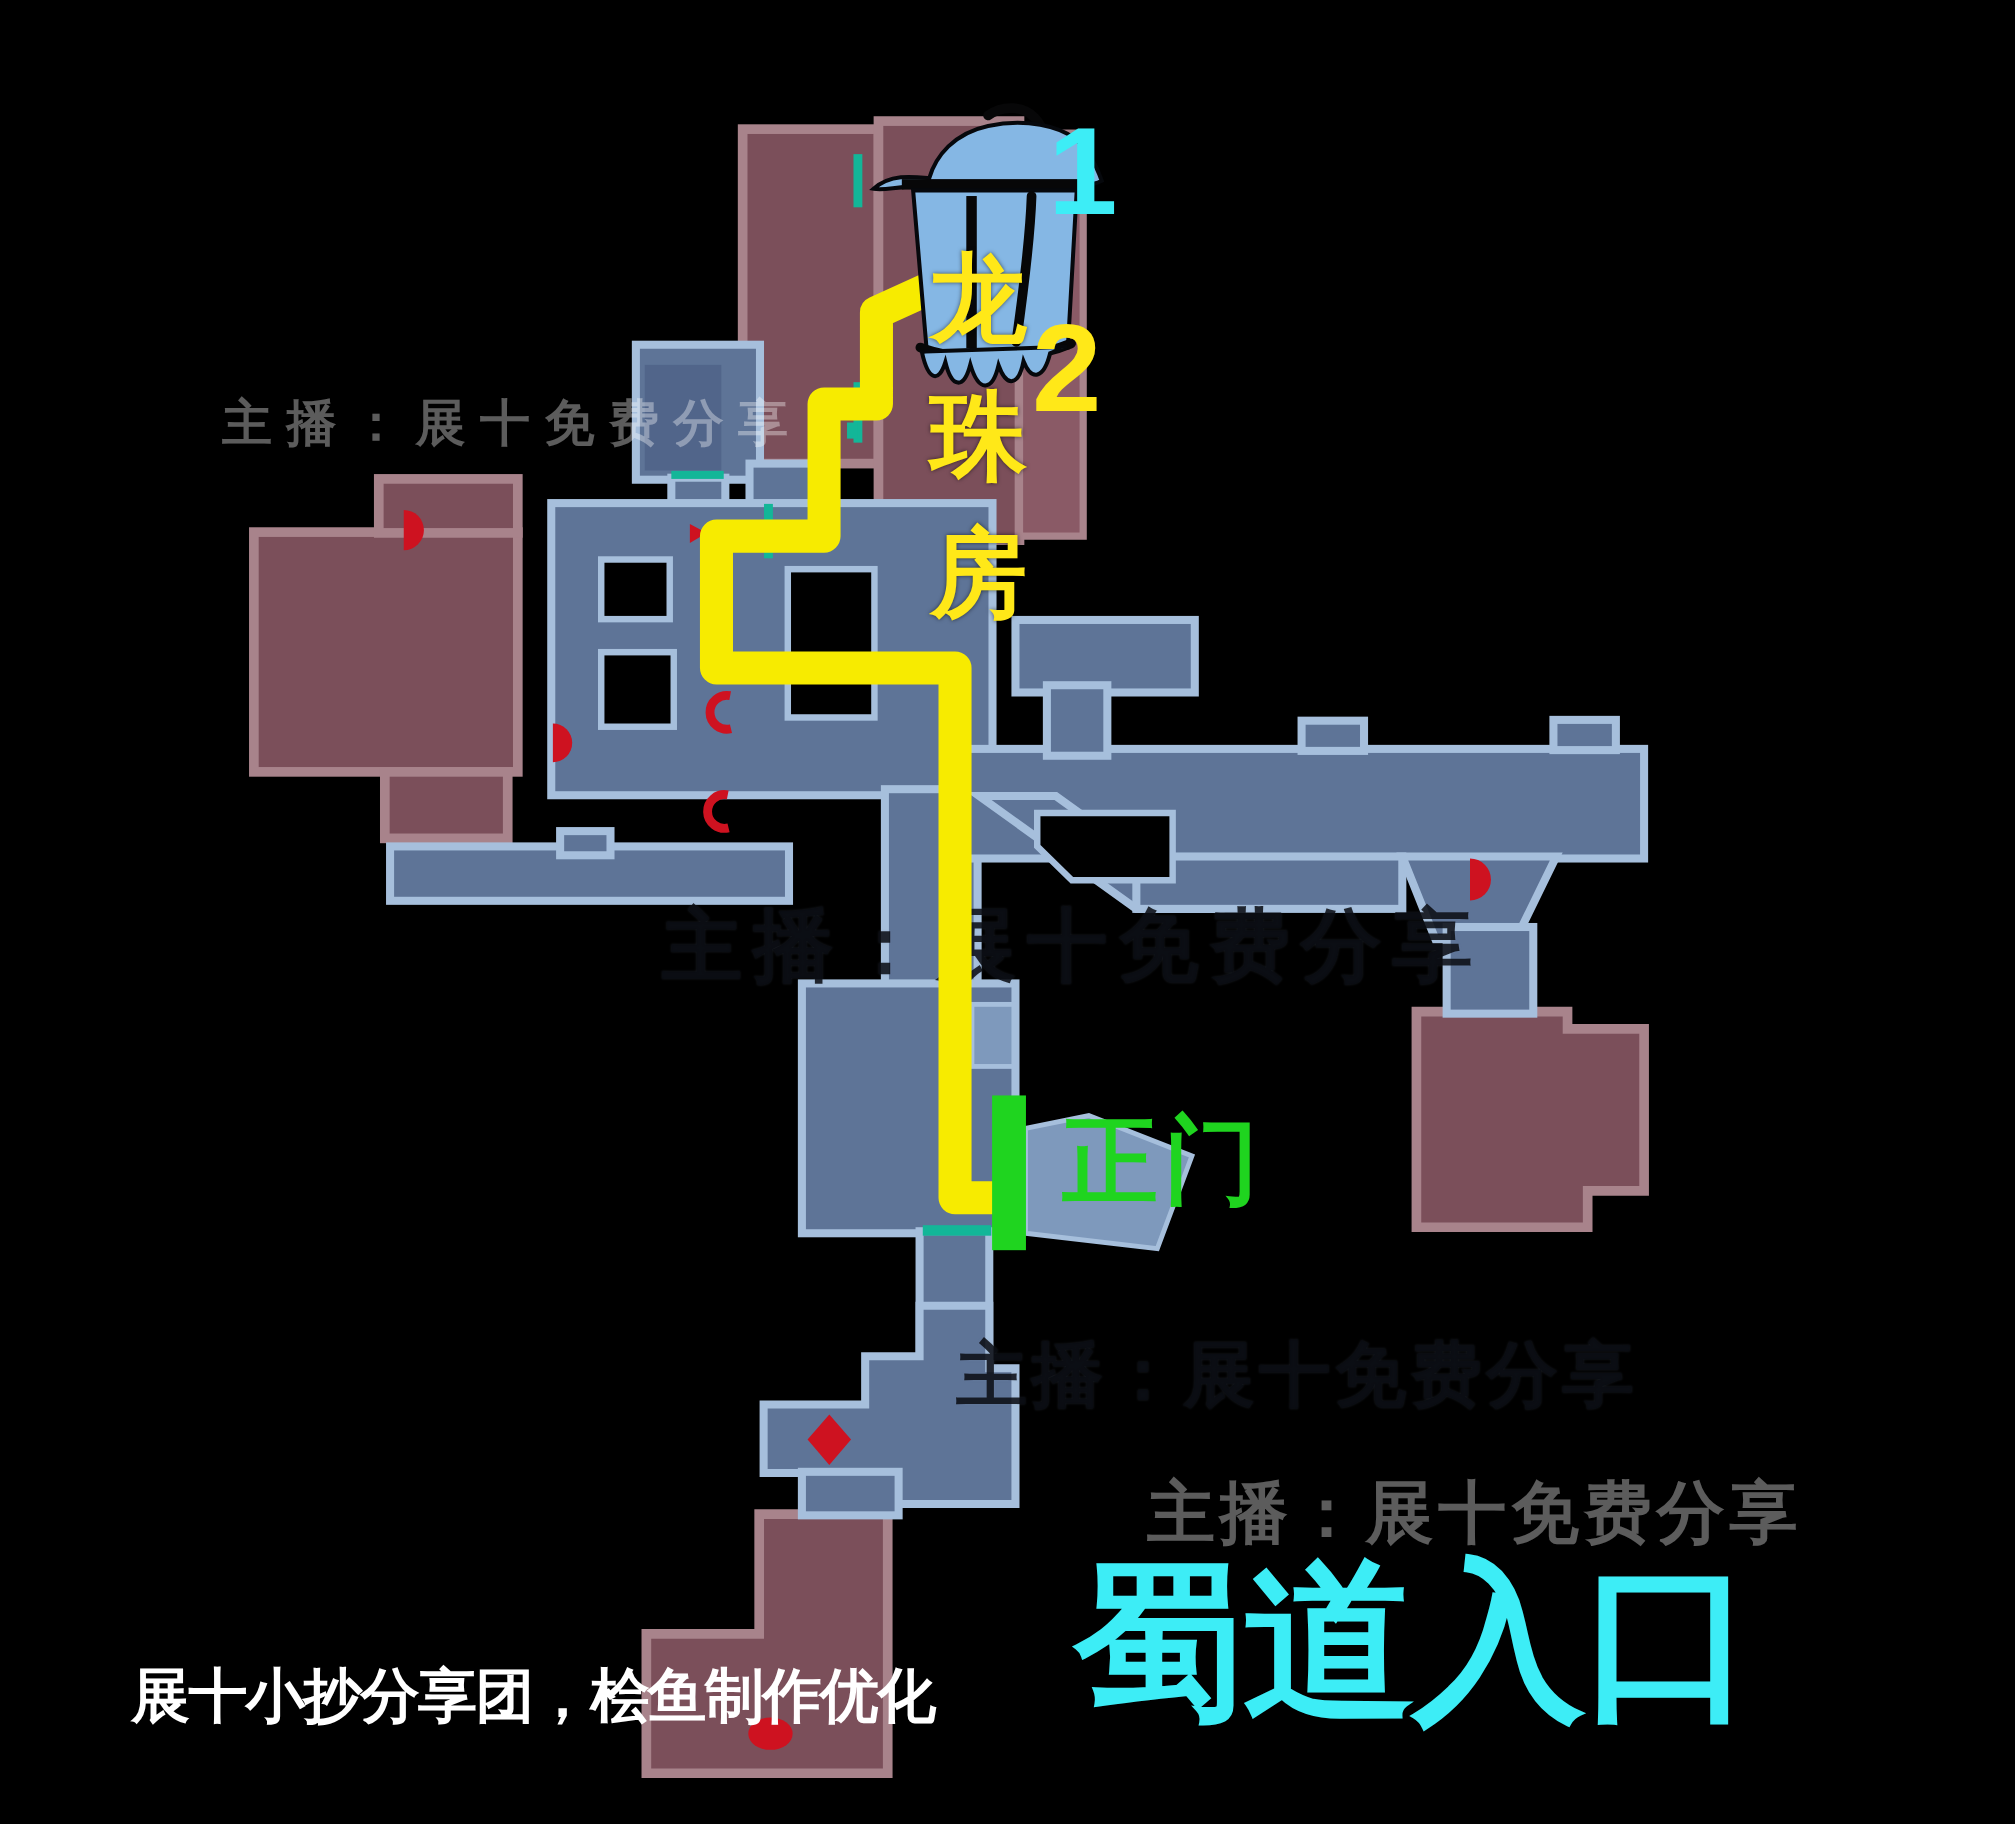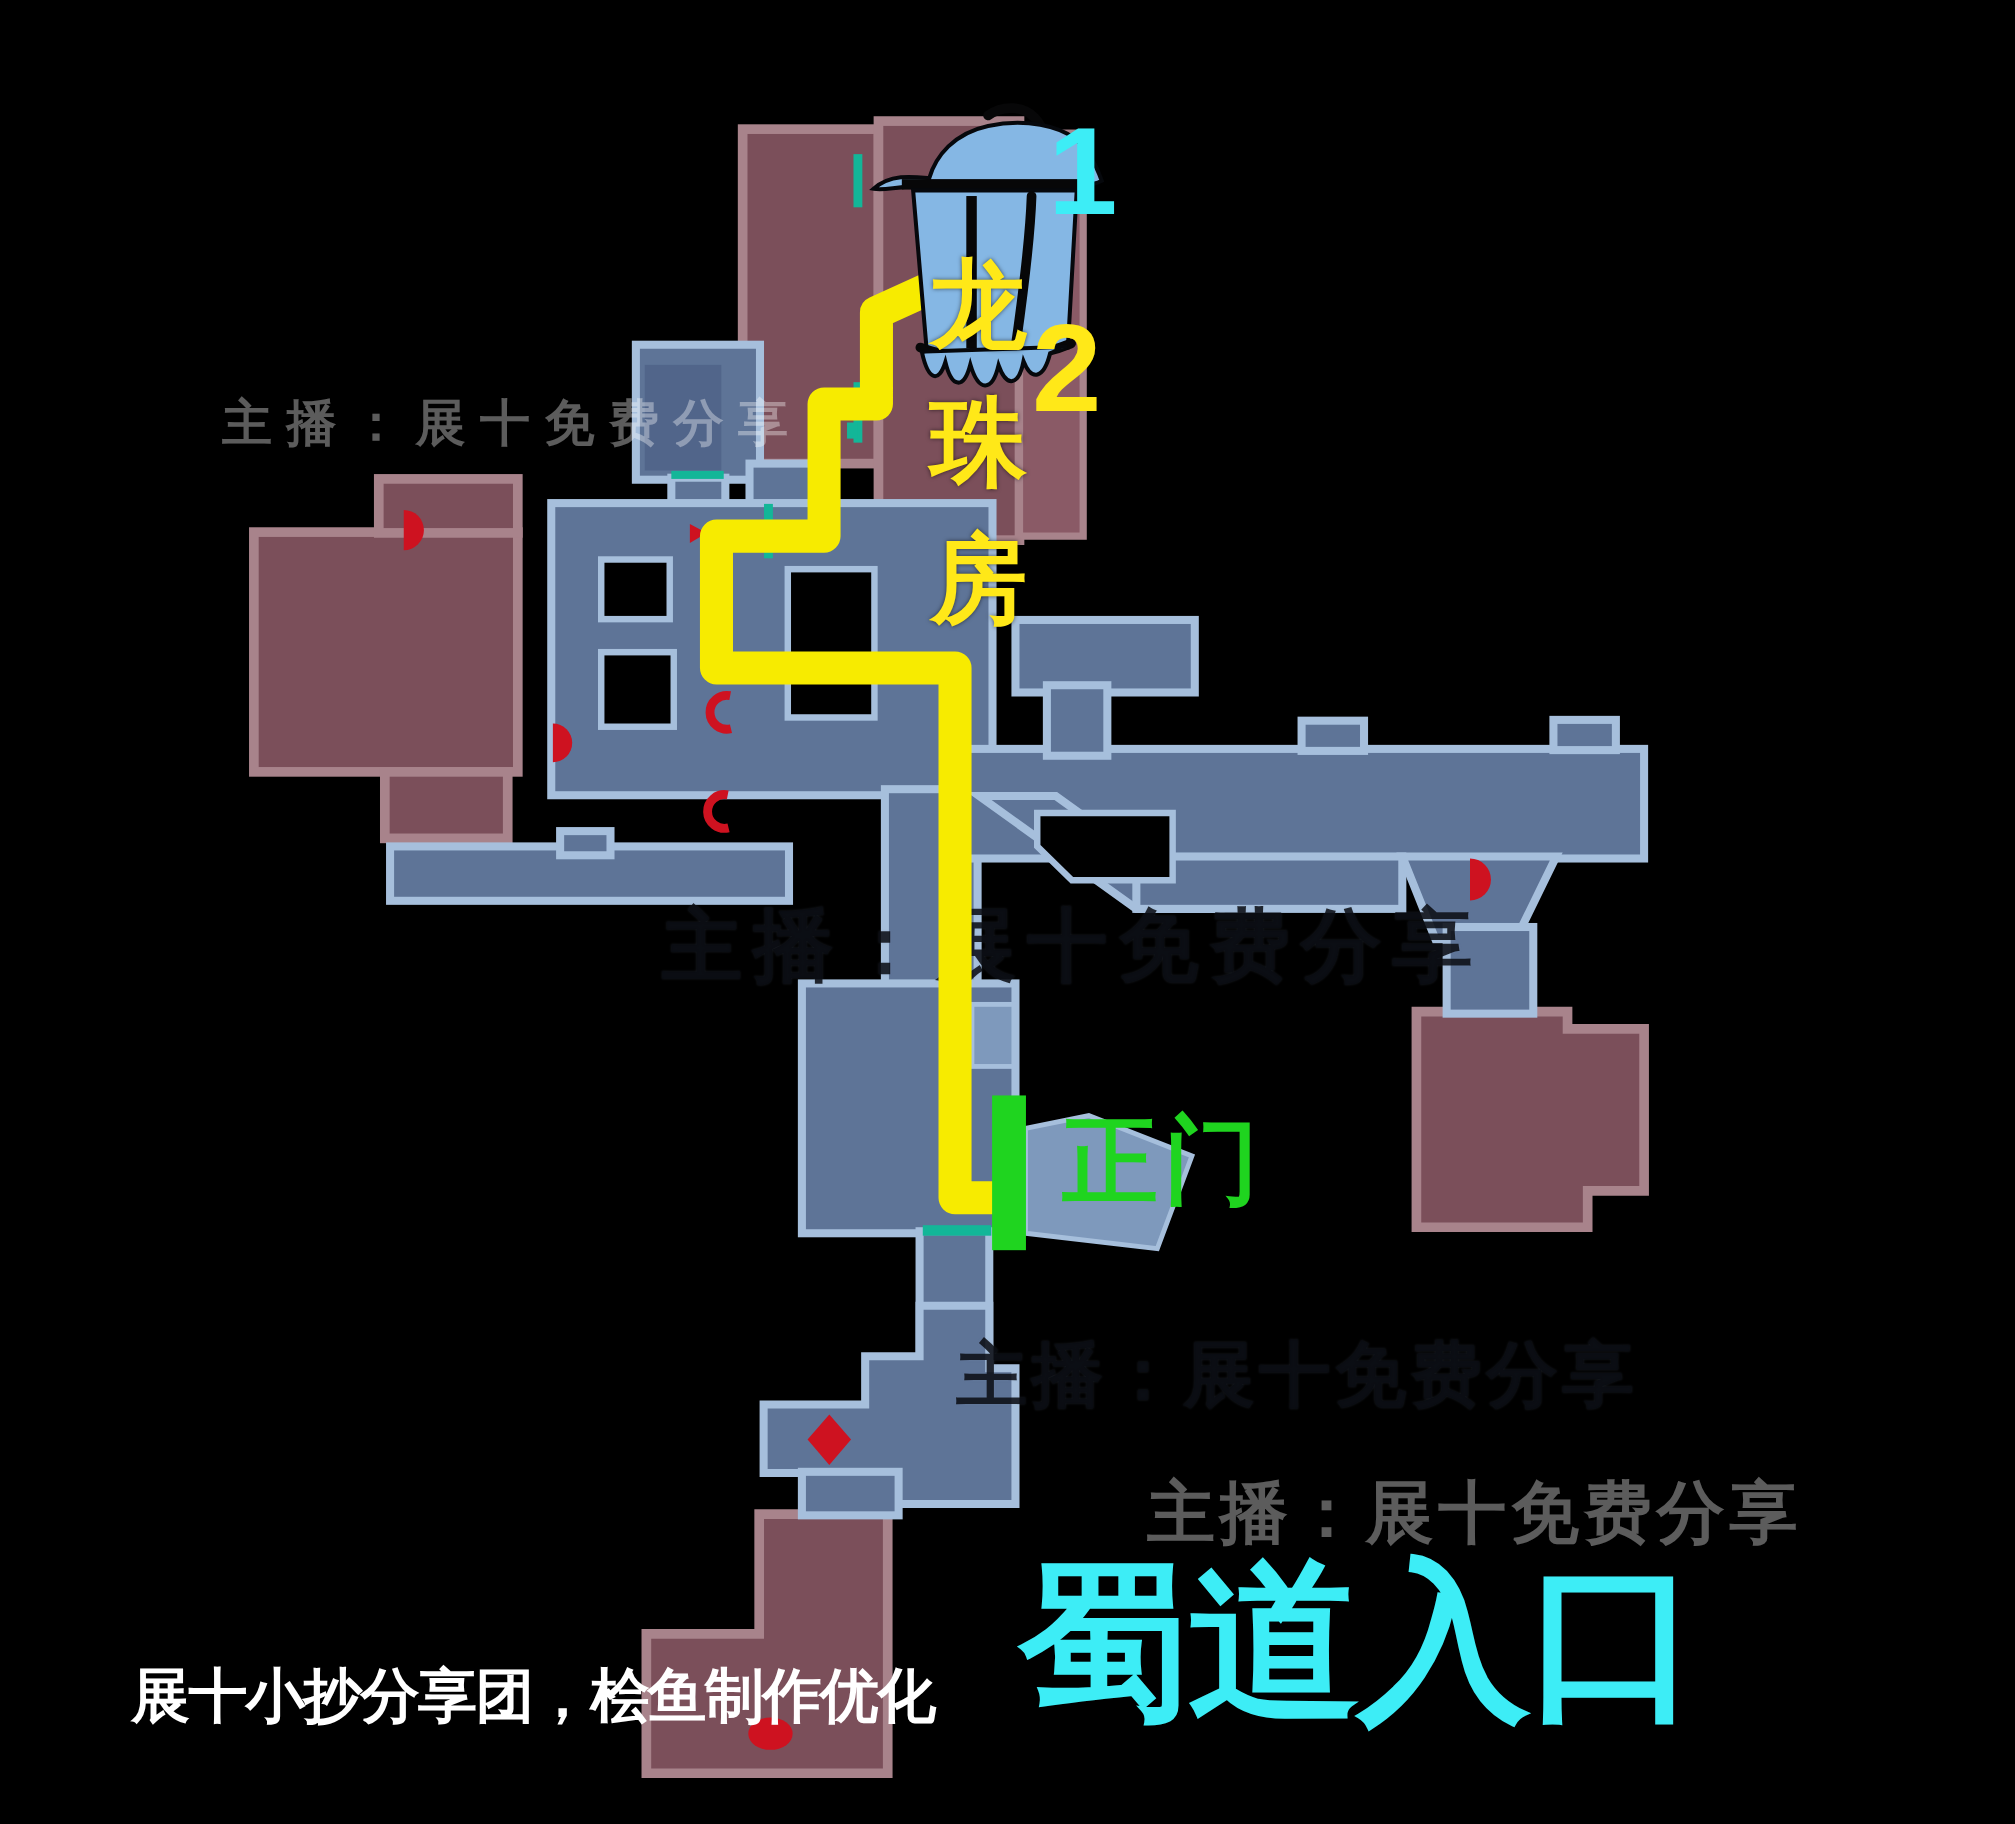--- a/index.html
+++ b/index.html
@@ -22,27 +22,27 @@
   .icon-blue{fill:var(--icon_blue);stroke:#06080c;stroke-width:10;}
   .icon-dark{fill:#070708;}
   .icon-stroke{fill:none;stroke:#070708;stroke-width:24;stroke-linecap:round;}
   
   .wm-light{color:rgba(255,255,255,0.36);font-weight:700;}
   .wm-dark{color:rgba(8,10,16,0.85);font-weight:700;text-shadow:0 0 2.4px rgba(130,150,180,0.22);}
   .wm1{left:222px;top:398px;font-size:50px;letter-spacing:14.5px;}
   .wm2{left:662px;top:906px;font-size:80px;letter-spacing:11.3px;}
   .wm3{left:956px;top:1339px;font-size:71px;letter-spacing:4.8px;}
   .wm4{left:1147px;top:1478px;font-size:68px;letter-spacing:4.8px;}
-  .lbl-room{left:930px;top:236px;width:102px;font-size:97px;line-height:1.42;font-weight:700;
+  .lbl-room{left:930px;top:230px;width:102px;font-size:97px;line-height:1.42;font-weight:700;
             color:var(--label_yellow);white-space:normal;word-break:break-all;
             text-shadow:0 0 4px rgba(0,0,0,0.6);}
   .lbl-wp1{left:1048px;top:108px;font-size:125px;font-weight:700;color:var(--label_cyan);}
   .lbl-wp2{left:1032px;top:305px;font-size:125px;font-weight:700;color:var(--label_yellow);}
   .lbl-gate{left:1062px;top:1113px;font-size:96px;font-weight:700;letter-spacing:5.6px;color:var(--gate_green);}
-  .lbl-entrance{left:1018px;top:1555px;font-size:173px;font-weight:900;letter-spacing:-3.2px;
+  .lbl-entrance{left:1073px;top:1555px;font-size:173px;font-weight:900;letter-spacing:-3.2px;
                 color:var(--label_cyan);text-shadow:0 0 5.6px rgba(0,0,0,0.8);}
   .lbl-credit{left:131px;top:1667px;font-size:59px;font-weight:700;letter-spacing:-1.6px;color:var(--credit_white);text-align:center;}
 </style>
 </head>
 <body>
 
 <div id="stage">
 
   <svg width="2039" height="1825" viewBox="0 0 5060 4528">
 

